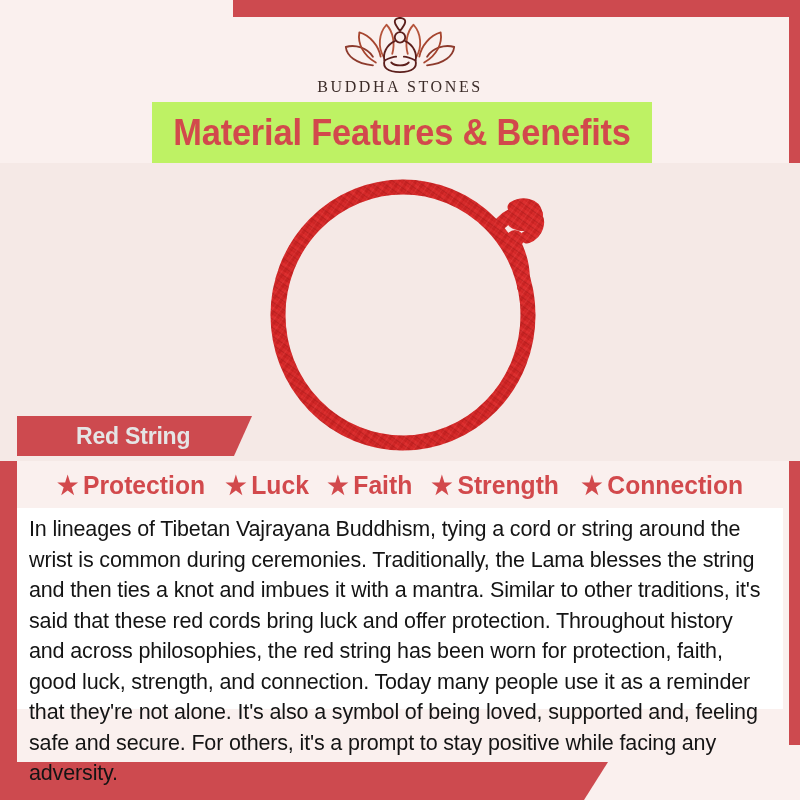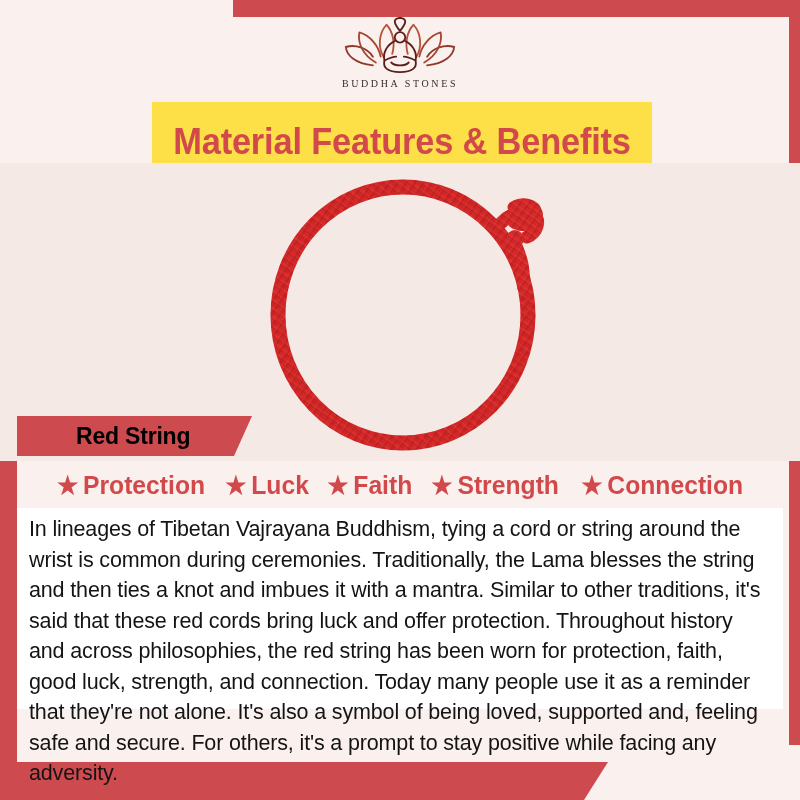--- a/index.html
+++ b/index.html
@@ -71,36 +71,36 @@
     justify-content: flex-start;
   }
   .logo-mark {
     width: 116px;
     height: 60px;
     display: block;
   }
   .logo-wordmark {
     margin-top: 1px;
     font-family: "Liberation Serif", serif;
-    font-size: 10px;
+    font-size: 16px;
     letter-spacing: 2.6px;
     color: #3b2b28;
     font-weight: 400;
   }
 
   
   .title-band {
     position: absolute;
     top: 102px;
     left: 152px;
     width: 500px;
     height: 61px;
-    background: #fde047;
-    display: flex;
-    align-items: flex-end;
+    background: #bef264;
+    display: flex;
+    align-items: center;
     justify-content: center;
   }
   .title-text {
     font-size: 37px;
     font-weight: bold;
     color: #d2494c;
     letter-spacing: -0.2px;
     transform: scaleX(0.93);
     white-space: nowrap;
   }
@@ -130,21 +130,21 @@
     left: 17px;
     width: 235px;
     height: 40px;
     background: #cd4a4f;
     clip-path: polygon(0 0, 100% 0, calc(100% - 18px) 100%, 0 100%);
     display: flex;
     align-items: center;
   }
   .name-banner-text {
     margin-left: 59px;
-    color: #000000;
+    color: #e5e5e5;
     font-size: 23px;
     font-weight: bold;
     letter-spacing: -0.2px;
   }
 
   
   .benefits-row {
     position: absolute;
     top: 463px;
     left: 0;

